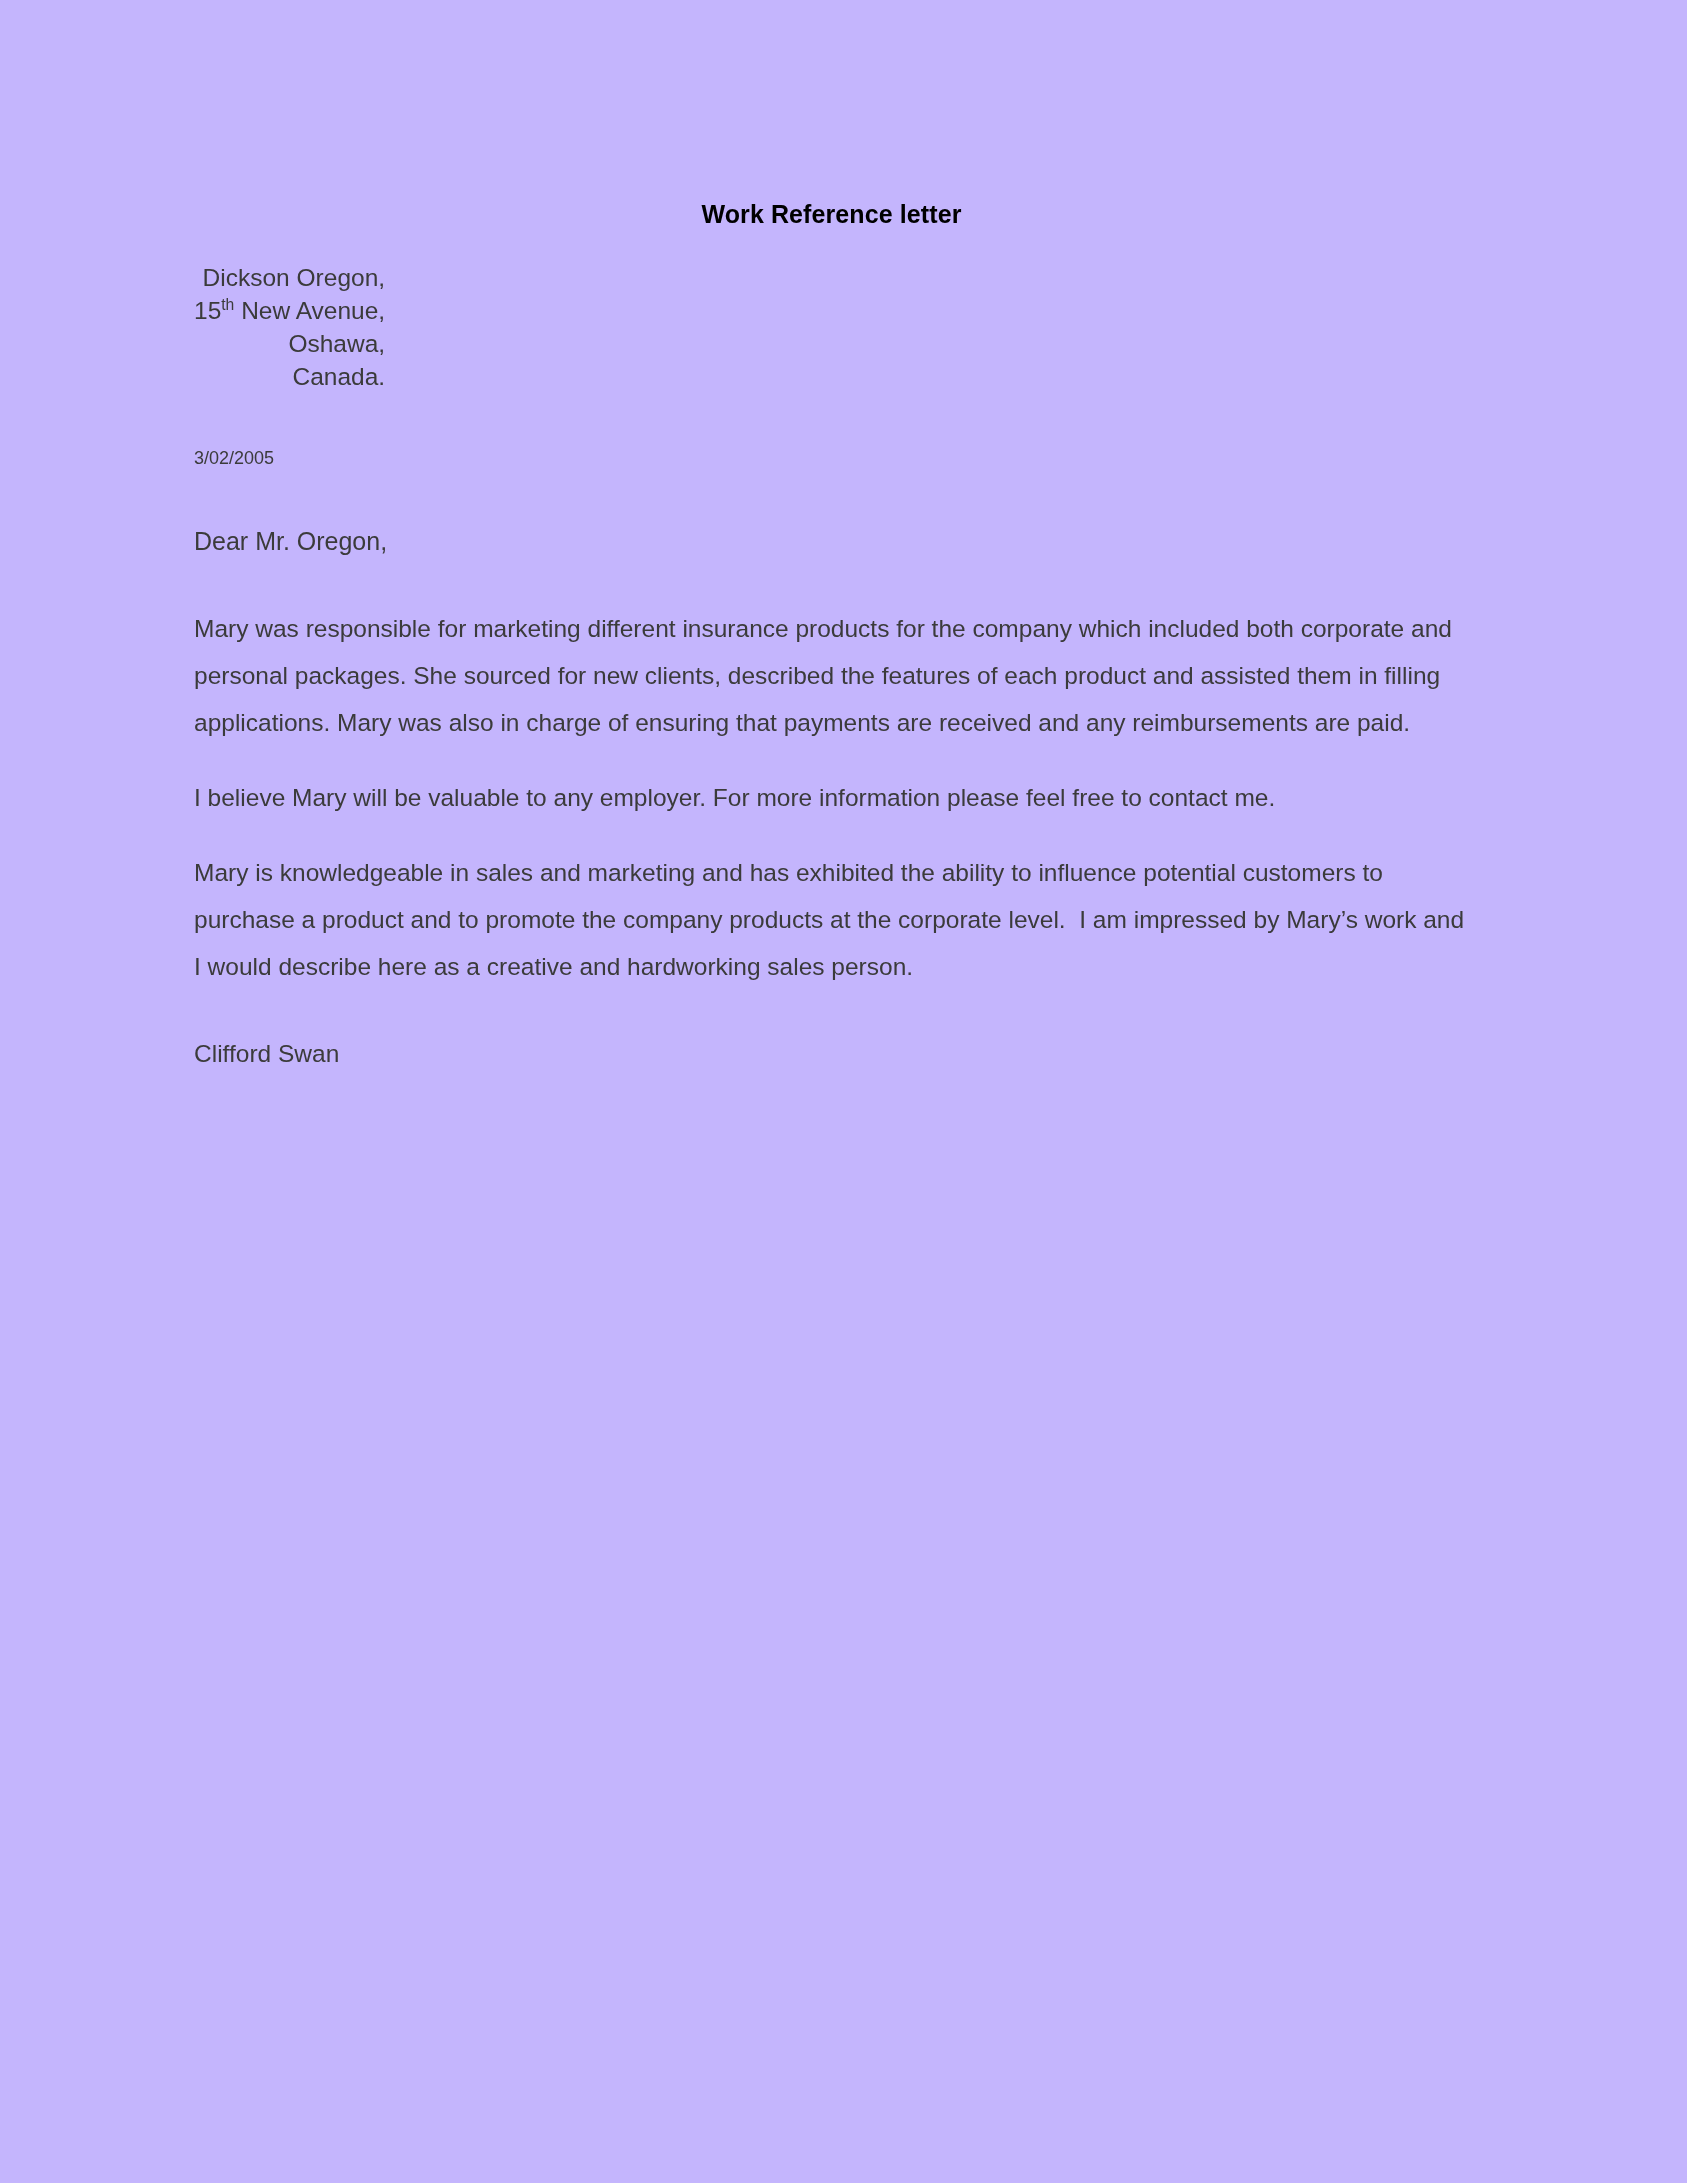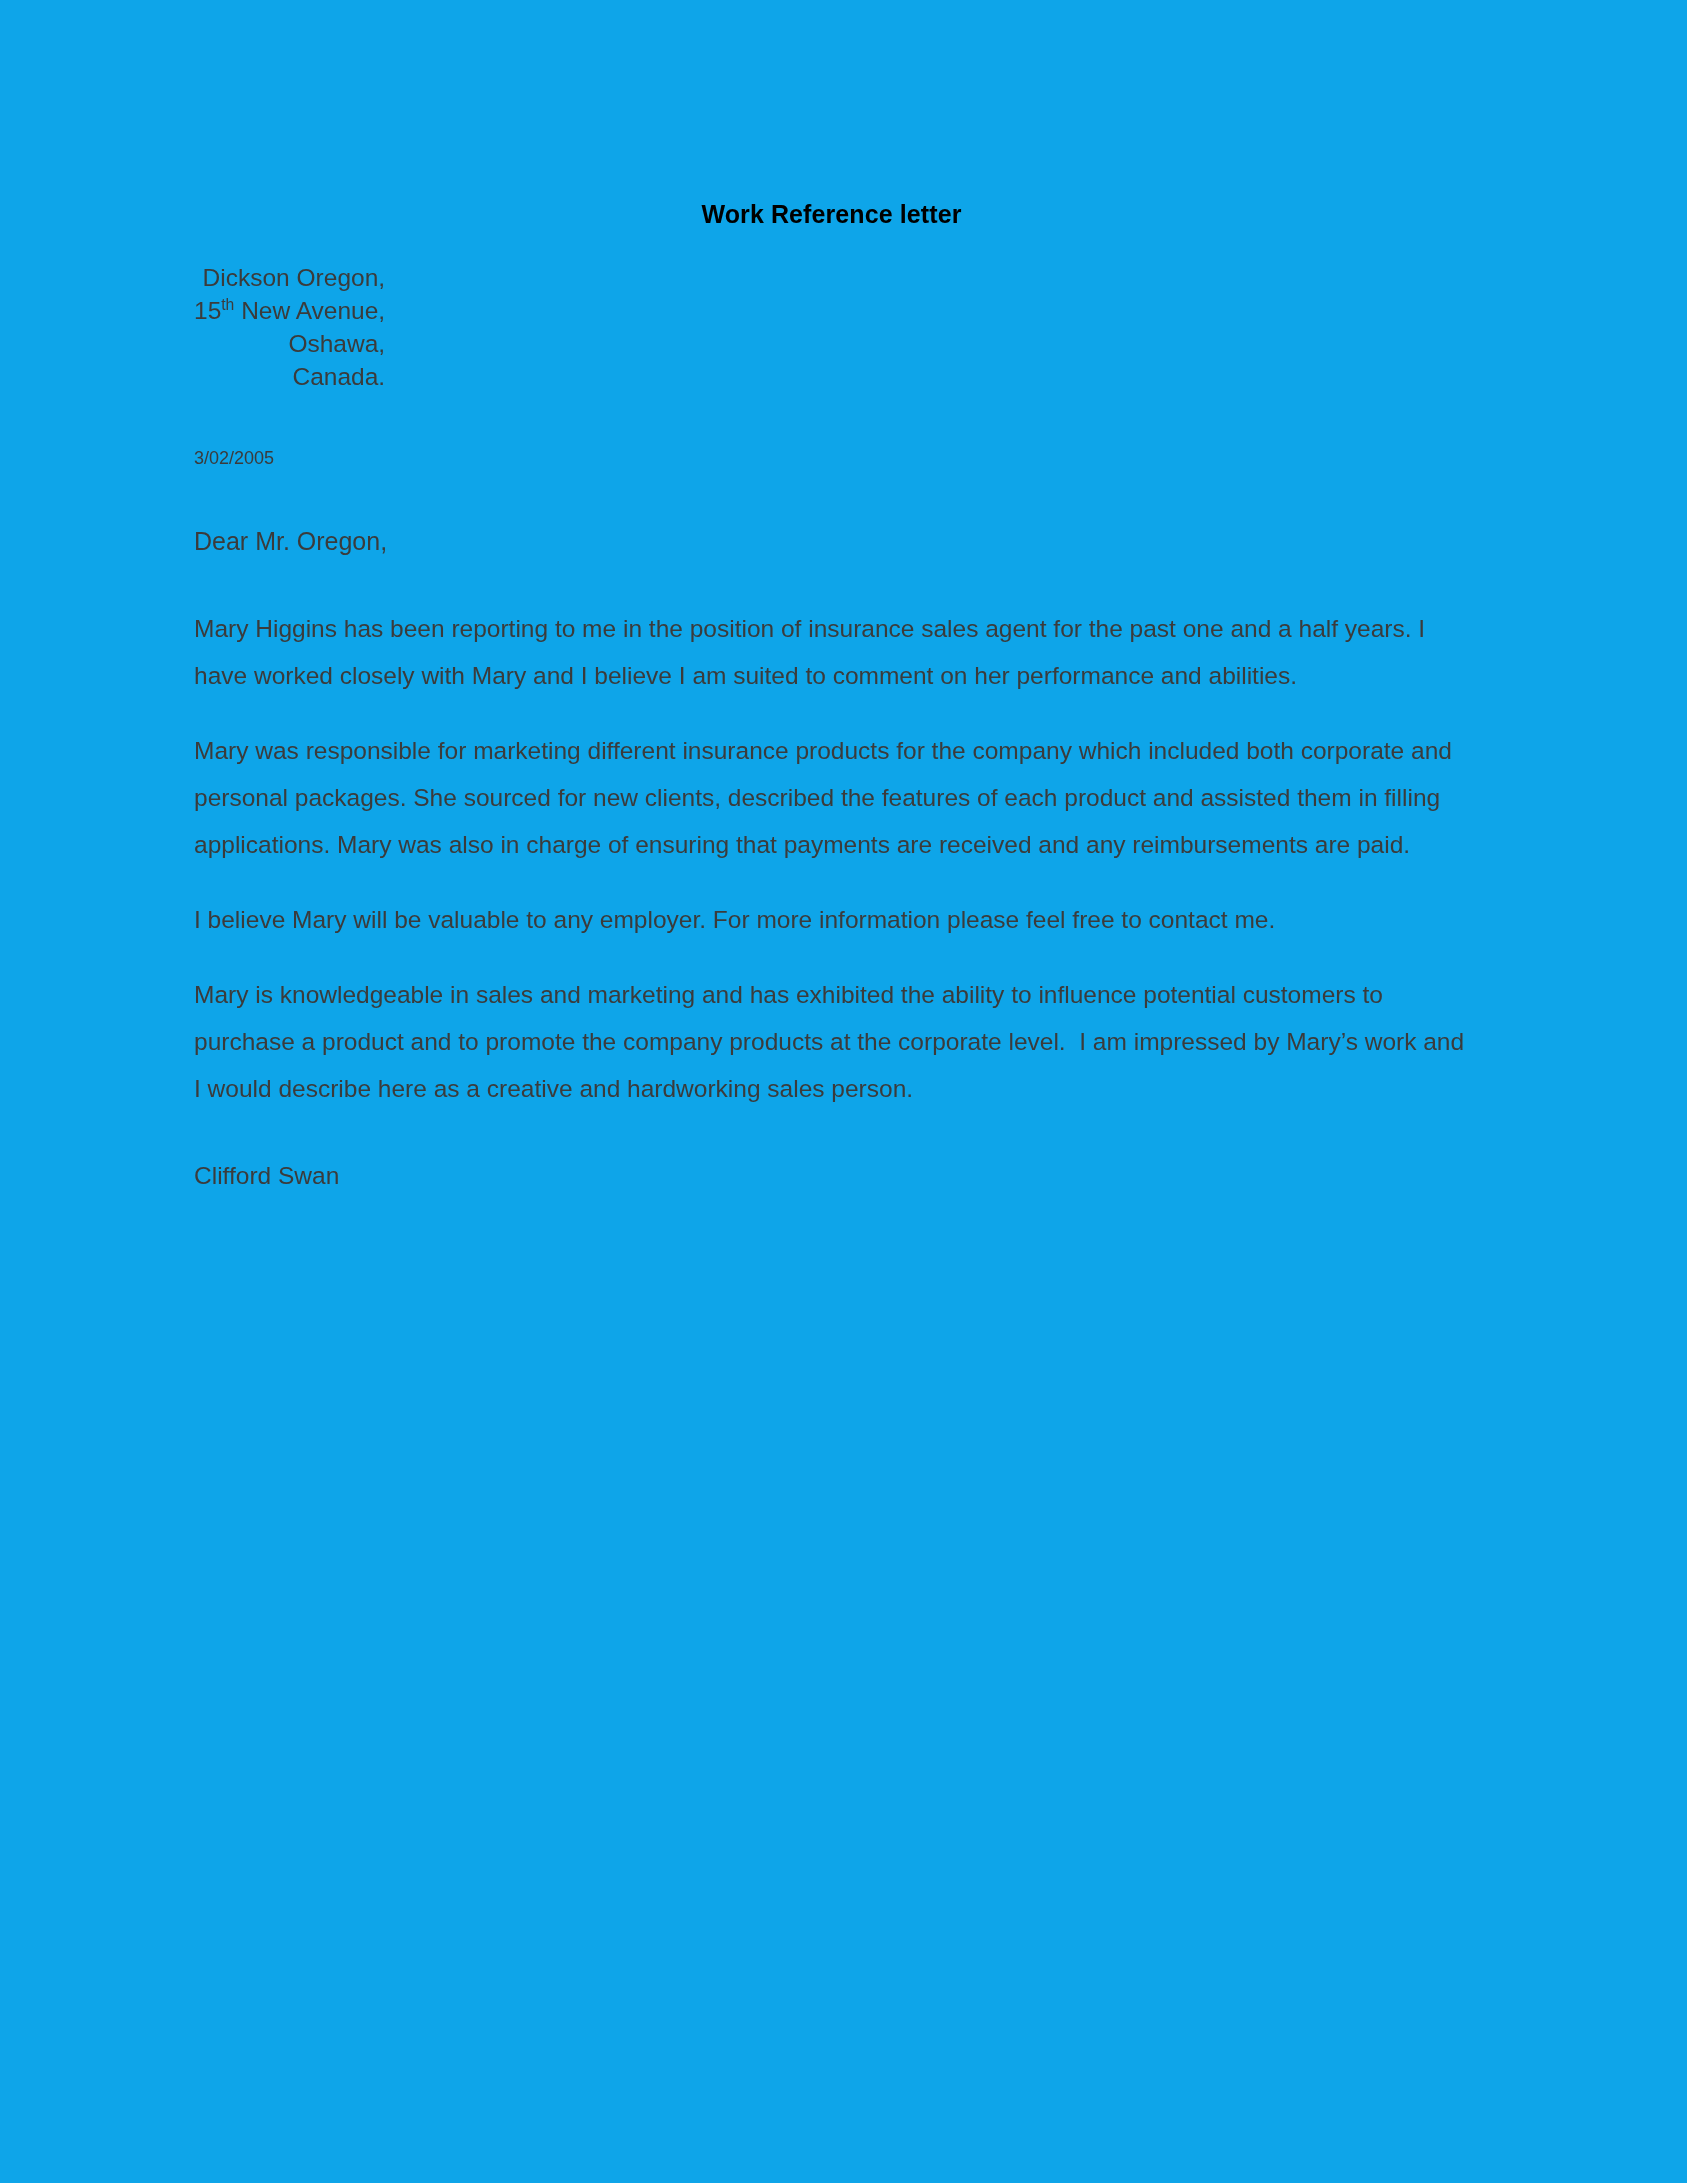--- a/index.html
+++ b/index.html
@@ -13,21 +13,21 @@
     font-family: "Liberation Sans", sans-serif;
     color: #3b3b3b;
     -webkit-font-smoothing: antialiased;
     overflow: hidden;
   }
 
   .page {
     position: relative;
     width: 1687px;
     height: 2184px;
-    background: #0ea5e9;
+    background: #c4b5fd;
     box-sizing: border-box;
   }
 
   .sheet {
     position: absolute;
     left: 194px;
     top: 0;
     width: 1275px;
   }
 
@@ -145,21 +145,20 @@
       <div class="address-line"><span>15</span><span class="ordinal-suffix">th</span><span> New Avenue,</span></div>
       <div class="address-line">Oshawa,</div>
       <div class="address-line">Canada.</div>
     </div>
 
     <div class="date-line">3/02/2005</div>
 
     <div class="salutation">Dear Mr. Oregon,</div>
 
     <div class="body-copy">
-      <p class="body-paragraph">Mary Higgins has been reporting to me in the position of insurance sales agent for the past one and a half years. I have worked closely with Mary and I believe I am suited to comment on her performance and abilities.</p>
       <p class="body-paragraph">Mary was responsible for marketing different insurance products for the company which included both corporate and personal packages. She sourced for new clients, described the features of each product and assisted them in filling applications. Mary was also in charge of ensuring that payments are received and any reimbursements are paid.</p>
       <p class="body-paragraph">I believe Mary will be valuable to any employer. For more information please feel free to contact me.</p>
       <p class="body-paragraph tight">Mary is knowledgeable in sales and marketing and has exhibited the ability to influence potential customers to purchase a product and to promote the company products at the corporate level.  I am impressed by Mary’s work and I would describe here as a creative and hardworking sales person.</p>
 
       <div class="closing-gap"></div>
 
 
       <div class="sig-spacer"></div>
 
       <p class="signature-name">Clifford Swan</p>

